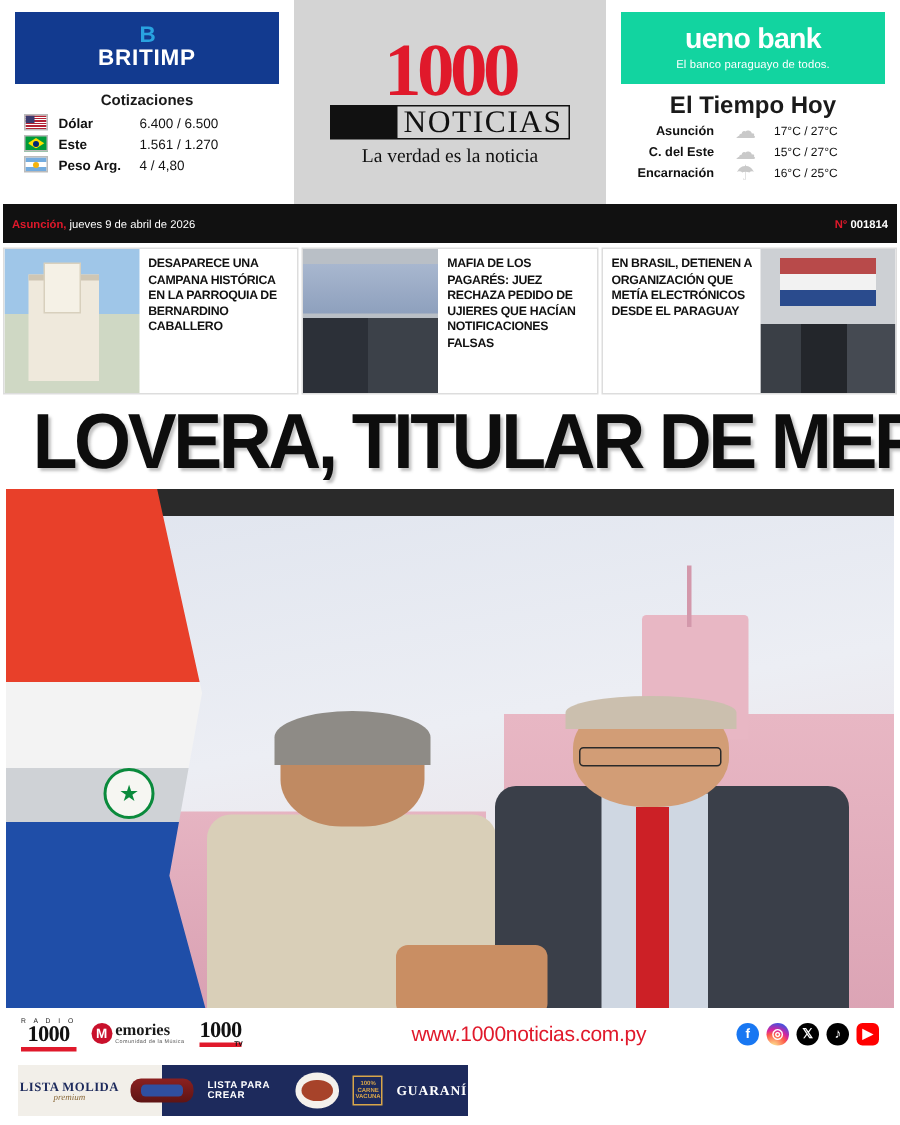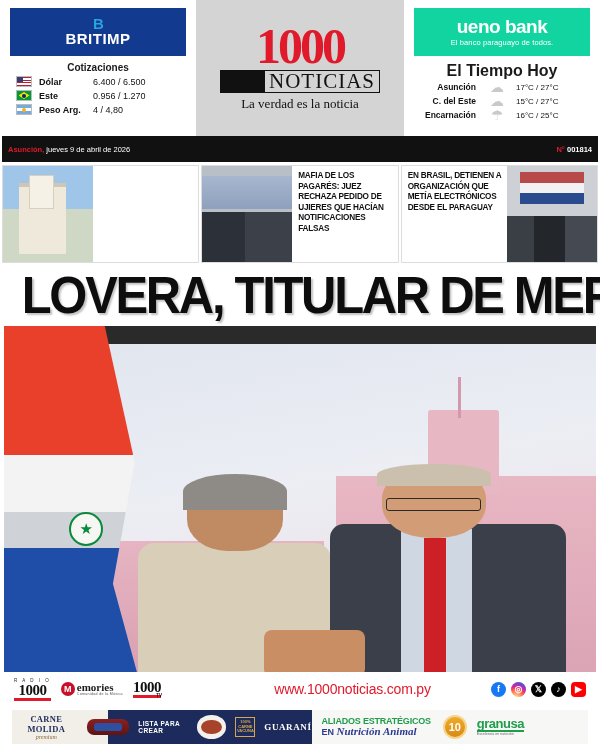--- a/index.html
+++ b/index.html
@@ -250,21 +250,21 @@
       <div class="coti-title">Cotizaciones</div>
 
       <div class="coti-row">
         <span class="flag flag-us"></span>
         <span class="coti-name">Dólar</span>
         <span class="coti-val">6.400 / 6.500</span>
       </div>
       <div class="coti-row">
         <span class="flag flag-br"></span>
         <span class="coti-name">Este</span>
-        <span class="coti-val">0.956 / 1.270</span>
+        <span class="coti-val">1.561 / 1.270</span>
       </div>
       <div class="coti-row">
         <span class="flag flag-ar"></span>
         <span class="coti-name">Peso Arg.</span>
         <span class="coti-val">4 / 4,80</span>
       </div>
     </div>
 
     <div class="top-col col-mid">
       <div class="logo-wrap">
@@ -309,20 +309,21 @@
     <div class="date-num">
       <span class="n">N°</span>
       <span>001814</span>
     </div>
   </div>
 
   <div class="teasers">
 
     <div class="teaser t1">
       <div class="teaser-photo ph-church"></div>
+      <div class="teaser-text">DESAPARECE UNA CAMPANA HISTÓRICA EN LA PARROQUIA DE BERNARDINO CABALLERO</div>
     </div>
 
     <div class="teaser t3">
       <div class="teaser-photo ph-court2"></div>
       <div class="teaser-text">MAFIA DE LOS PAGARÉS: JUEZ RECHAZA PEDIDO DE UJIERES QUE HACÍAN NOTIFICACIONES FALSAS</div>
     </div>
 
     <div class="teaser t2">
       <div class="teaser-text">EN BRASIL, DETIENEN A ORGANIZACIÓN QUE METÍA ELECTRÓNICOS DESDE EL PARAGUAY</div>
       <div class="teaser-photo ph-court"></div>
@@ -394,41 +395,27 @@
       <span class="sico s-x">𝕏</span>
       <span class="sico s-tt">♪</span>
       <span class="sico s-yt">▶</span>
     </div>
   </div>
 
   <div class="adstrip">
 
     <div class="ad ad-meat">
       <div class="meat-left">
-        <div class="meat-title">CARNE MOLIDA</div>
+        <div class="meat-title">LISTA MOLIDA</div>
         <div class="meat-sub">premium</div>
       </div>
       <div class="meat-pack"></div>
       <div class="meat-lista">LISTA PARA CREAR</div>
       <div class="meat-bowl">
           <span></span>
         </div>
       <div class="meat-badge">100% CARNE VACUNA</div>
       <div class="meat-brand">GUARANÍ</div>
     </div>
 
-    <div class="ad ad-nutri">
-      <div>
-        <div class="nutri-txt1">ALIADOS ESTRATÉGICOS</div>
-        <div class="nutri-txt2">
-          <span>EN </span><em>Nutrición Animal</em>
-        </div>
-      </div>
-      <div class="nutri-medal">10</div>
-      <div class="nutri-brand">
-        <div class="g">granusa</div>
-        <div class="u"></div>
-        <div class="s">Excelencia en nutrición</div>
-      </div>
-    </div>
   </div>
 
 </div>
 
 </body></html>

